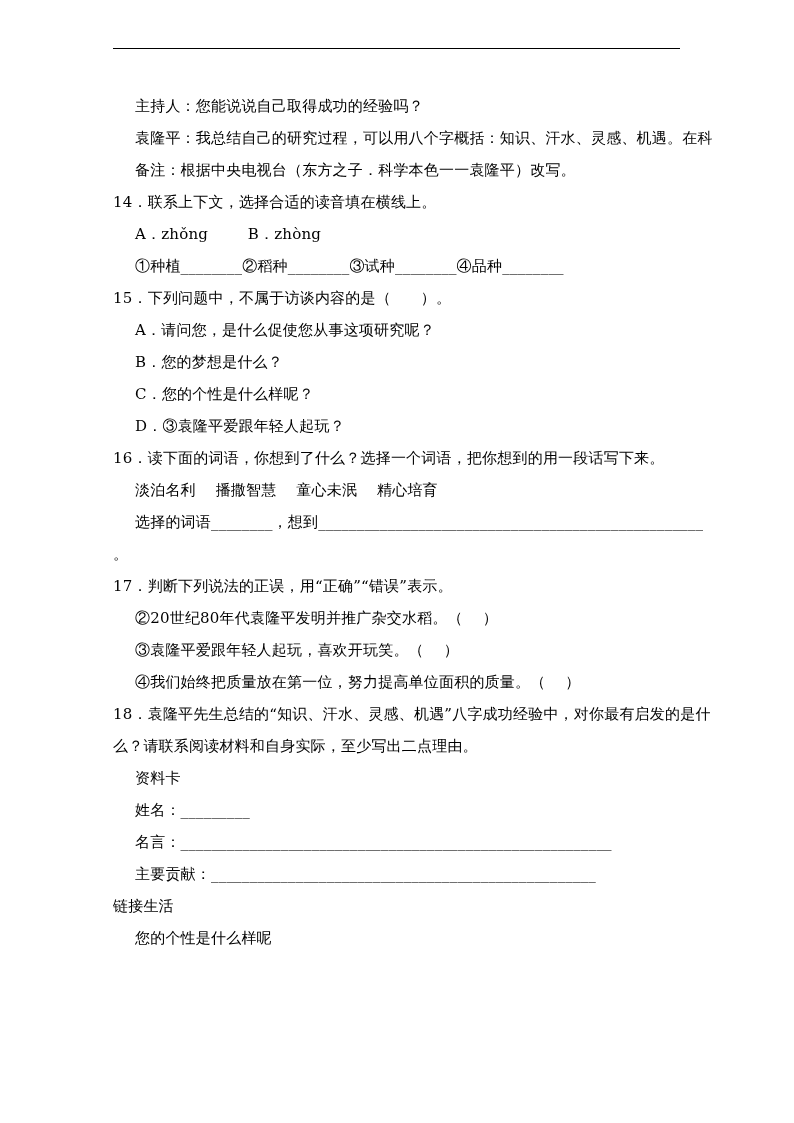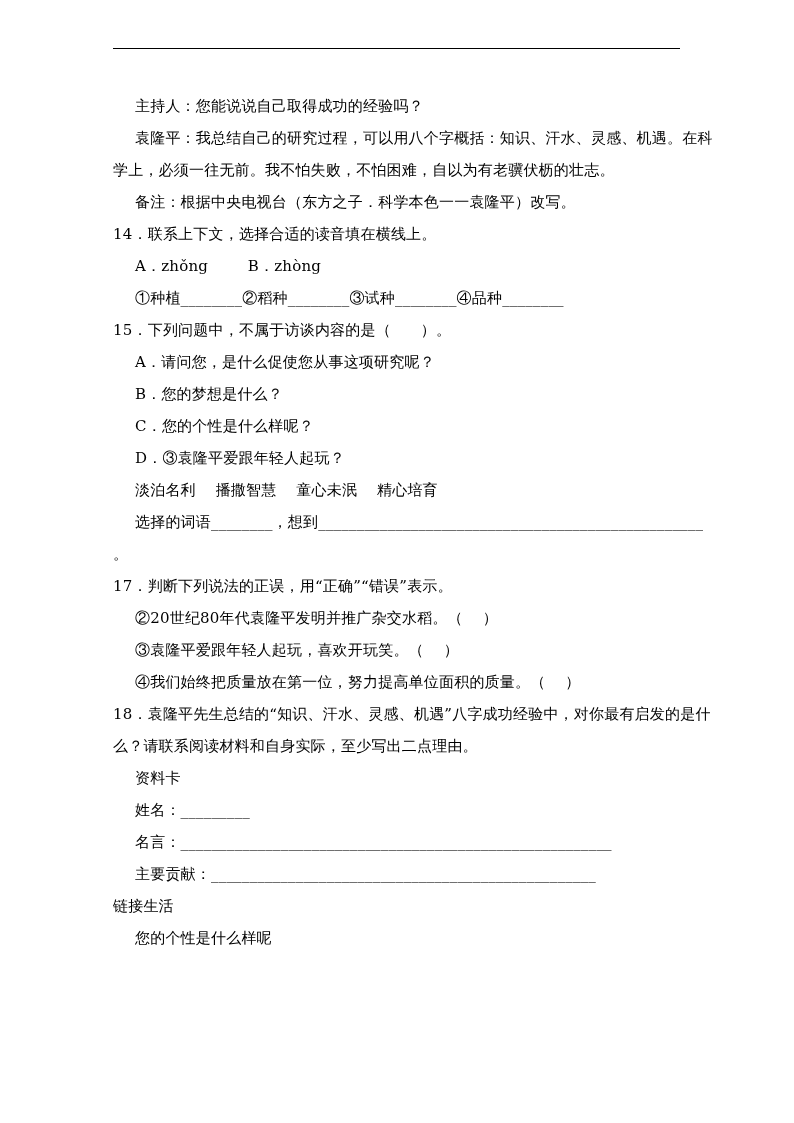--- a/index.html
+++ b/index.html
@@ -42,30 +42,30 @@
   .ind { padding-left: 22px; }
 </style>
 </head>
 <body>
 
 <div class="page">
   <hr class="top-rule">
   <div class="content">
     <p class="line ind">主持人：您能说说自己取得成功的经验吗？</p>
     <p class="line ind">袁隆平：我总结自己的研究过程，可以用八个字概括：知识、汗水、灵感、机遇。在科</p>
-    <p class="line">学上，必须一往无前。我不怕失败，不怕困难，自以为有老骥伏枥的壮志。</p>
     <p class="line ind">备注：根据中央电视台（东方之子．科学本色一一袁隆平）改写。</p>
     <p class="line">14．联系上下文，选择合适的读音填在横线上。</p>
     <p class="line ind">A．zhǒng        B．zhòng</p>
     <p class="line ind">①种植________②稻种________③试种________④品种________</p>
     <p class="line">15．下列问题中，不属于访谈内容的是（      ）。</p>
     <p class="line ind">A．请问您，是什么促使您从事这项研究呢？</p>
     <p class="line ind">B．您的梦想是什么？</p>
     <p class="line ind">C．您的个性是什么样呢？</p>
     <p class="line ind">D．③袁隆平爱跟年轻人起玩？</p>
+    <p class="line">16．读下面的词语，你想到了什么？选择一个词语，把你想到的用一段话写下来。</p>
     <p class="line ind">淡泊名利    播撒智慧    童心未泯    精心培育</p>
     <p class="line ind">选择的词语________，想到__________________________________________________</p>
     <p class="line">。</p>
     <p class="line">17．判断下列说法的正误，用“正确”“错误”表示。</p>
     <p class="line ind">②20世纪80年代袁隆平发明并推广杂交水稻。（    ）</p>
     <p class="line ind">③袁隆平爱跟年轻人起玩，喜欢开玩笑。（    ）</p>
     <p class="line ind">④我们始终把质量放在第一位，努力提高单位面积的质量。（    ）</p>
     <p class="line">18．袁隆平先生总结的“知识、汗水、灵感、机遇”八字成功经验中，对你最有启发的是什</p>
     <p class="line">么？请联系阅读材料和自身实际，至少写出二点理由。</p>
     <p class="line ind">资料卡</p>

